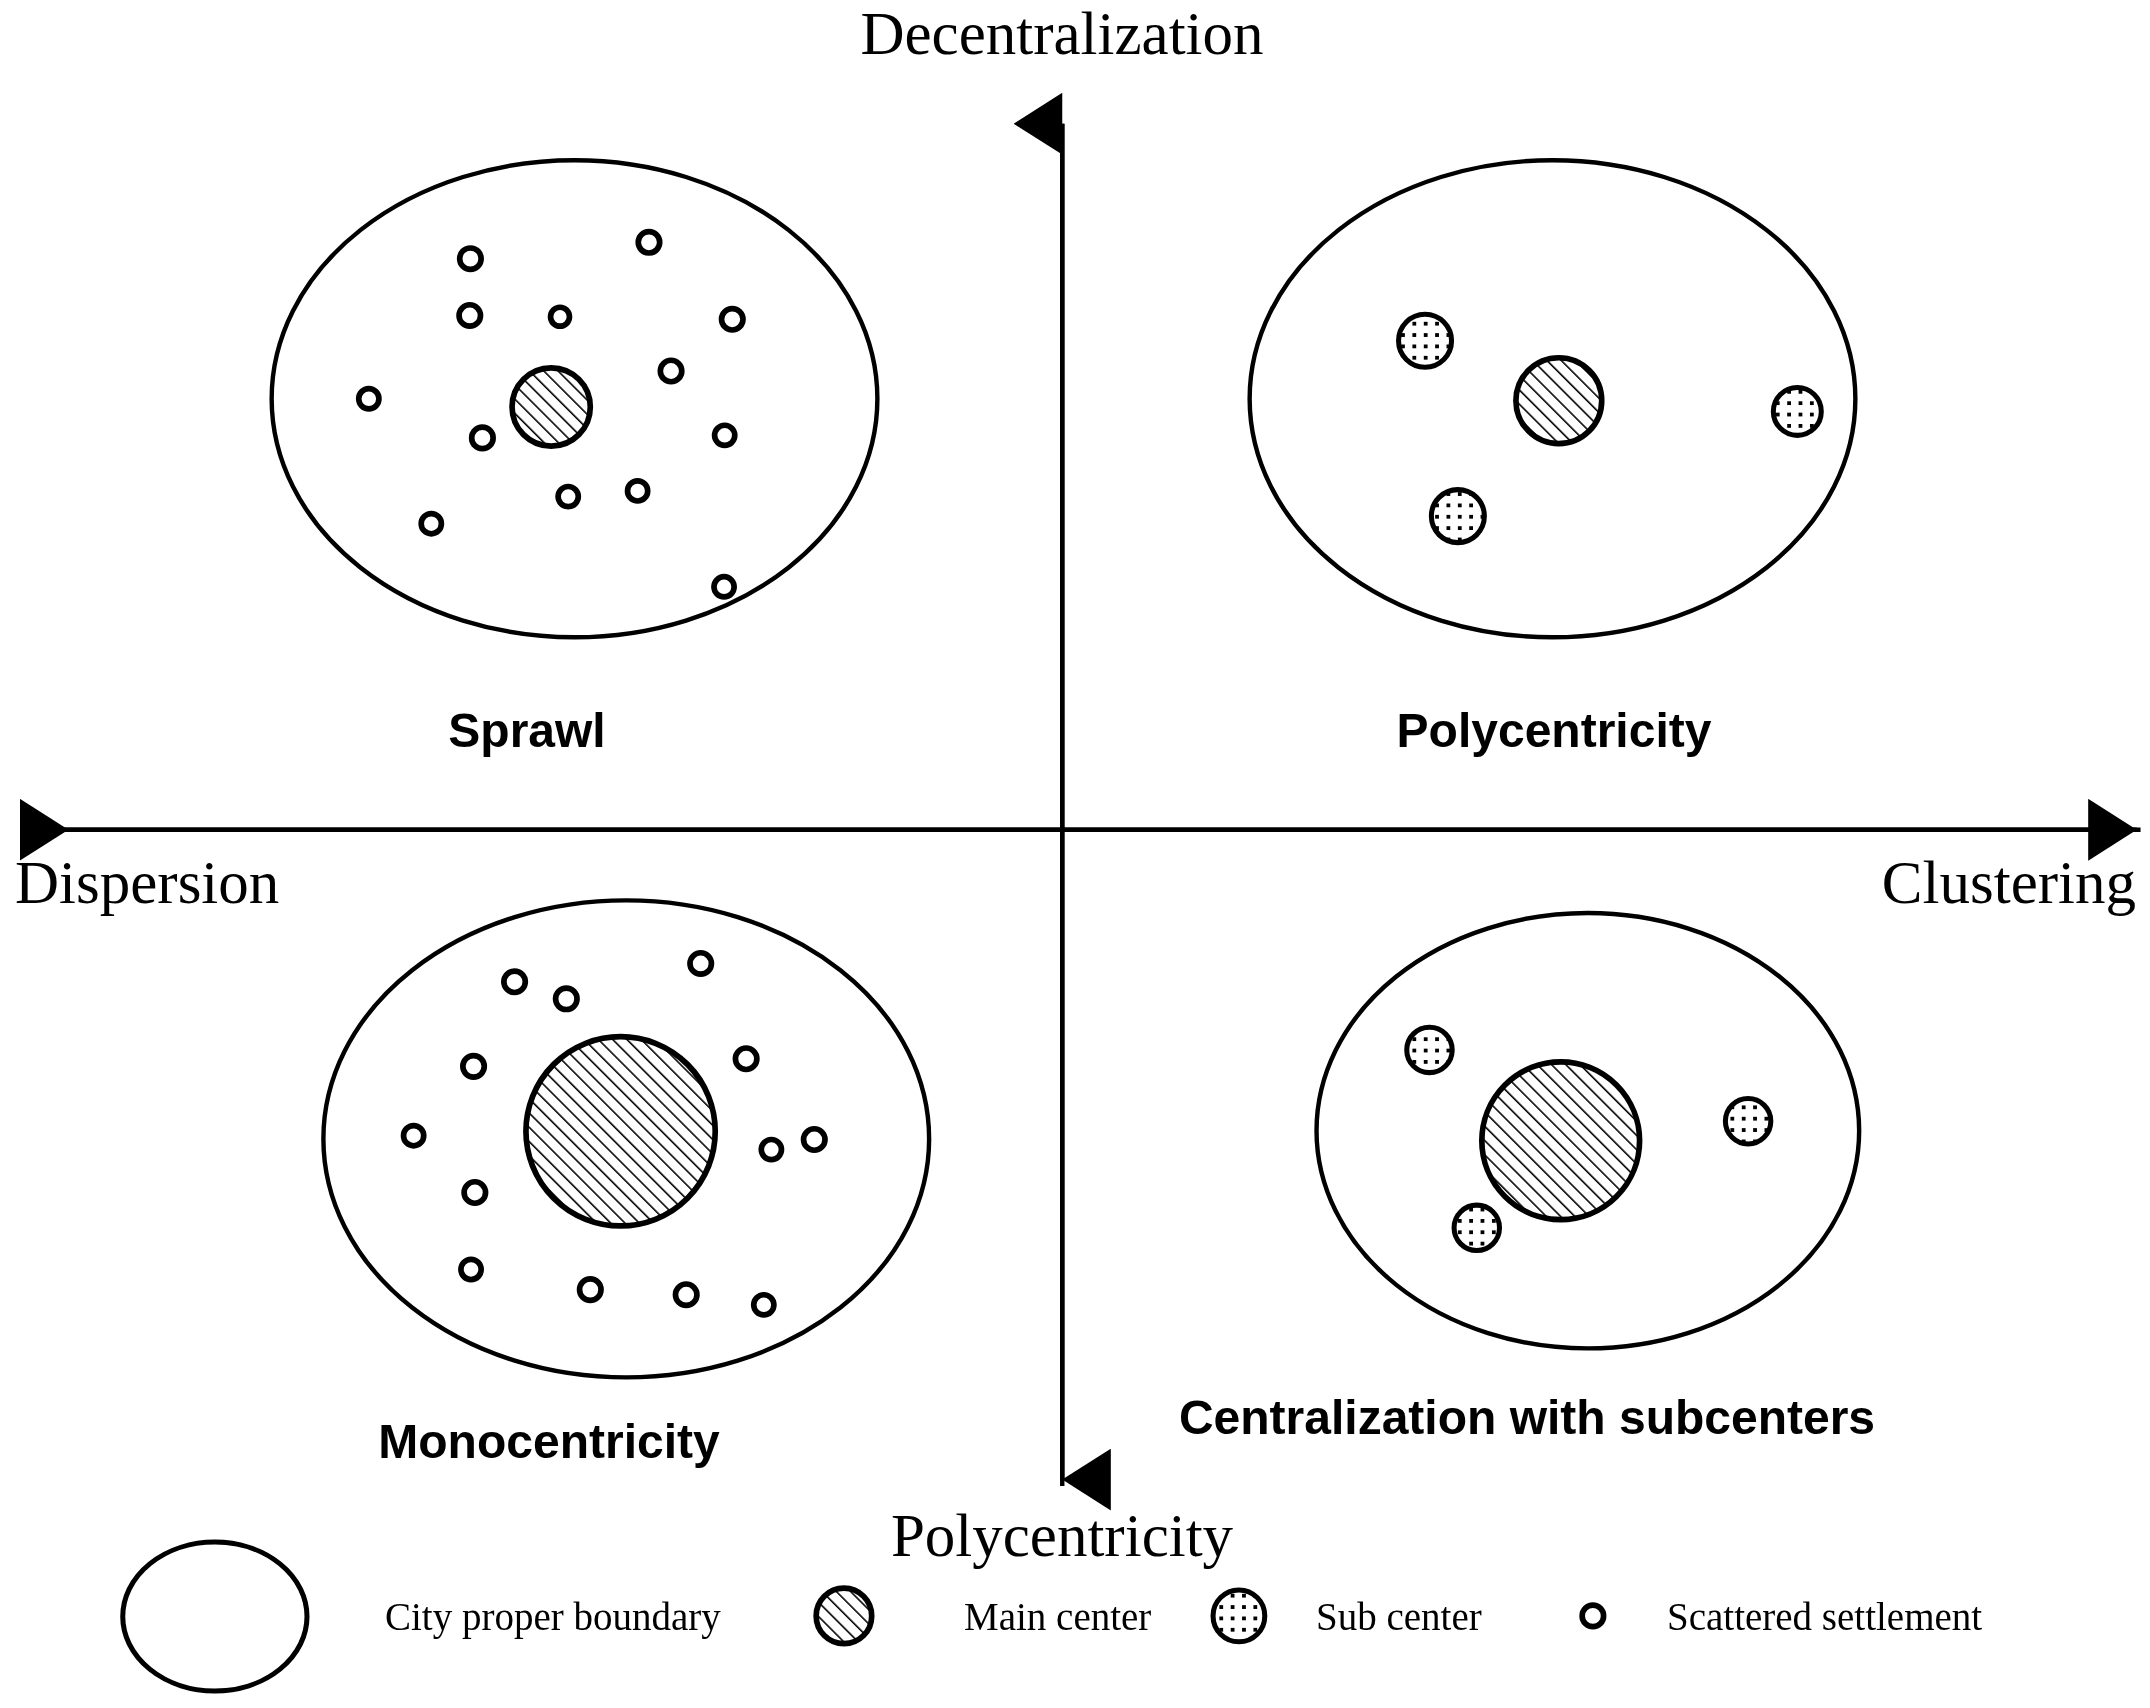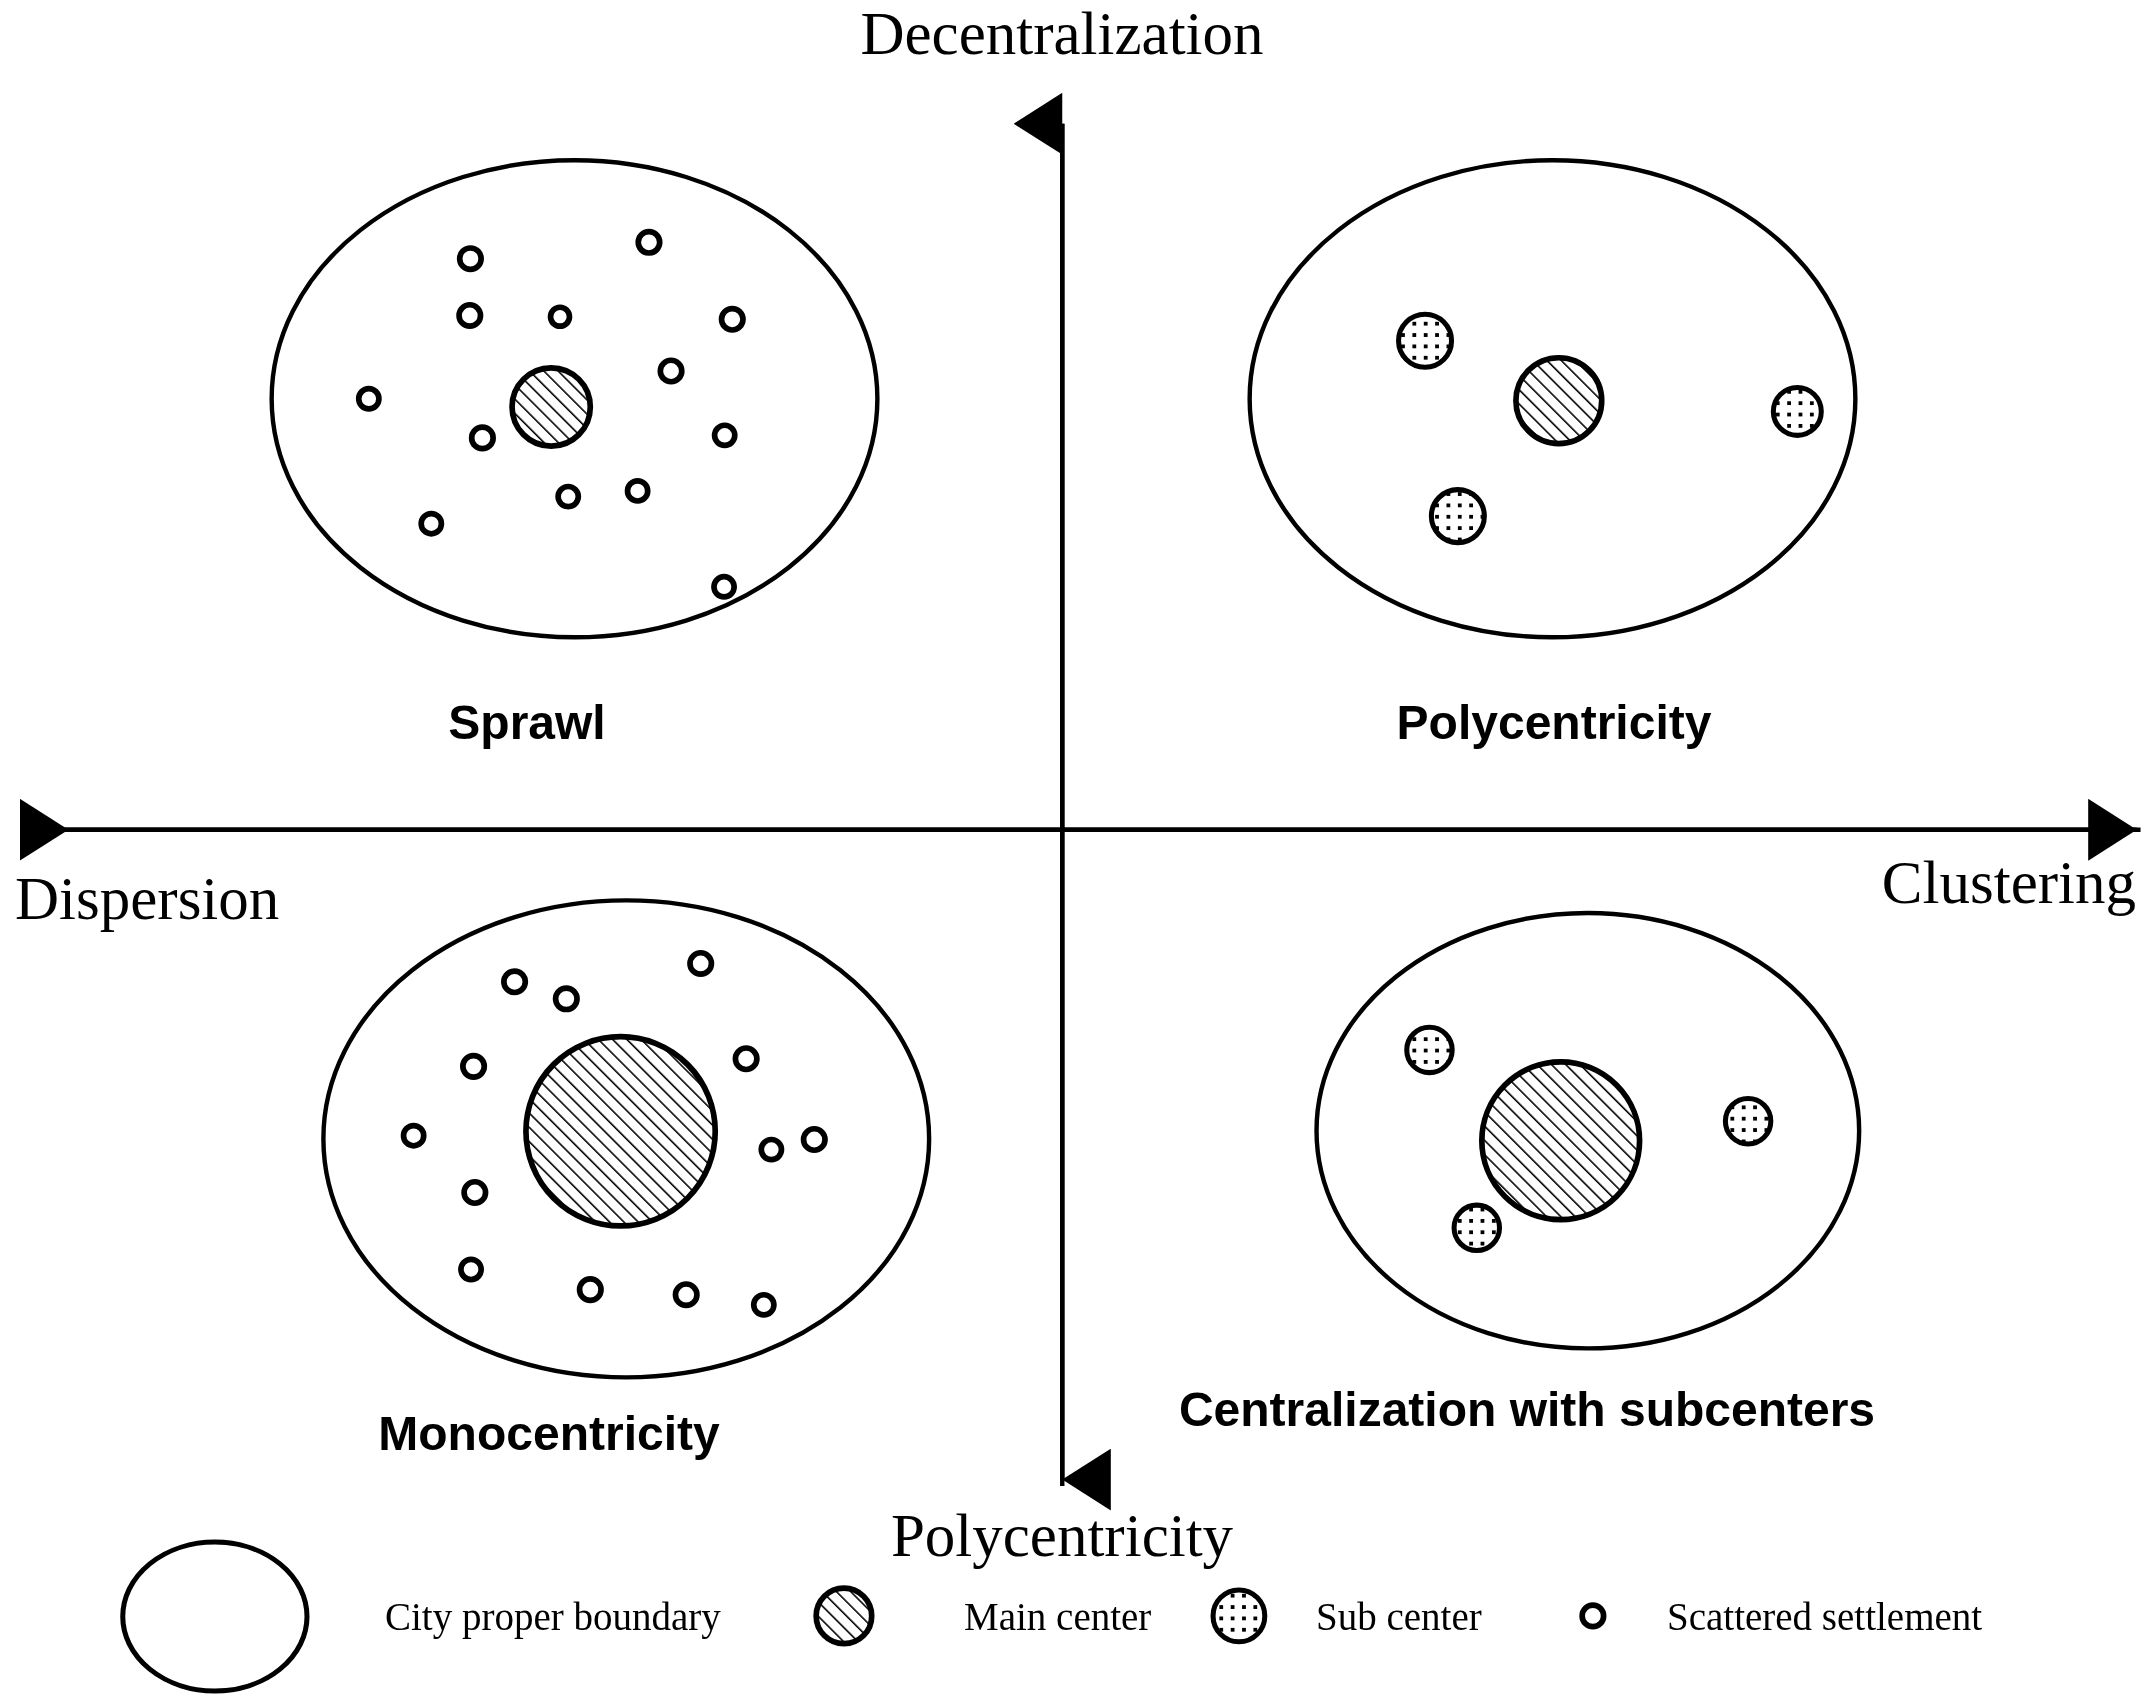--- a/index.html
+++ b/index.html
@@ -31,20 +31,21 @@
     line-height: 1;
   }
   .quad-label {
     position: absolute;
     font-family: "Liberation Sans", sans-serif;
     font-weight: bold;
     font-size: 48px;
     color: #000000;
     white-space: nowrap;
     line-height: 1;
+    margin-top: 8px;
   }
   .legend-label {
     position: absolute;
     font-family: "Liberation Serif", serif;
     font-size: 39px;
     color: #000000;
     white-space: nowrap;
     line-height: 1;
   }
   .centered {
@@ -154,21 +155,21 @@
       <circle cx="1337" cy="2561" r="44" fill="url(#hatch)" stroke="#000000" stroke-width="9"></circle>
       <circle cx="1963" cy="2561" r="41" fill="url(#dots)" stroke="#000000" stroke-width="8"></circle>
       <circle cx="2524" cy="2561" r="17" fill="#ffffff" stroke="#000000" stroke-width="9"></circle>
     </g>
   </svg>
 
   <div class="axis-label centered" style="left:1062px; top:3px;">Decentralization</div>
 
   <div class="axis-label centered" style="left:1062px; top:1505px;">Polycentricity</div>
 
-  <div class="axis-label" style="left:15px; top:852px;margin-top:16px;">Dispersion</div>
+  <div class="axis-label" style="left:15px; top:852px;">Dispersion</div>
 
   <div class="axis-label" style="right:15px; top:852px;">Clustering</div>
 
   <div class="quad-label centered" style="left:527px; top:699px;">Sprawl</div>
 
   <div class="quad-label centered" style="left:549px; top:1410px;">Monocentricity</div>
 
   <div class="quad-label centered" style="left:1554px; top:699px;">Polycentricity</div>
 
   <div class="quad-label centered" style="left:1527px; top:1386px;">Centralization with subcenters</div>

